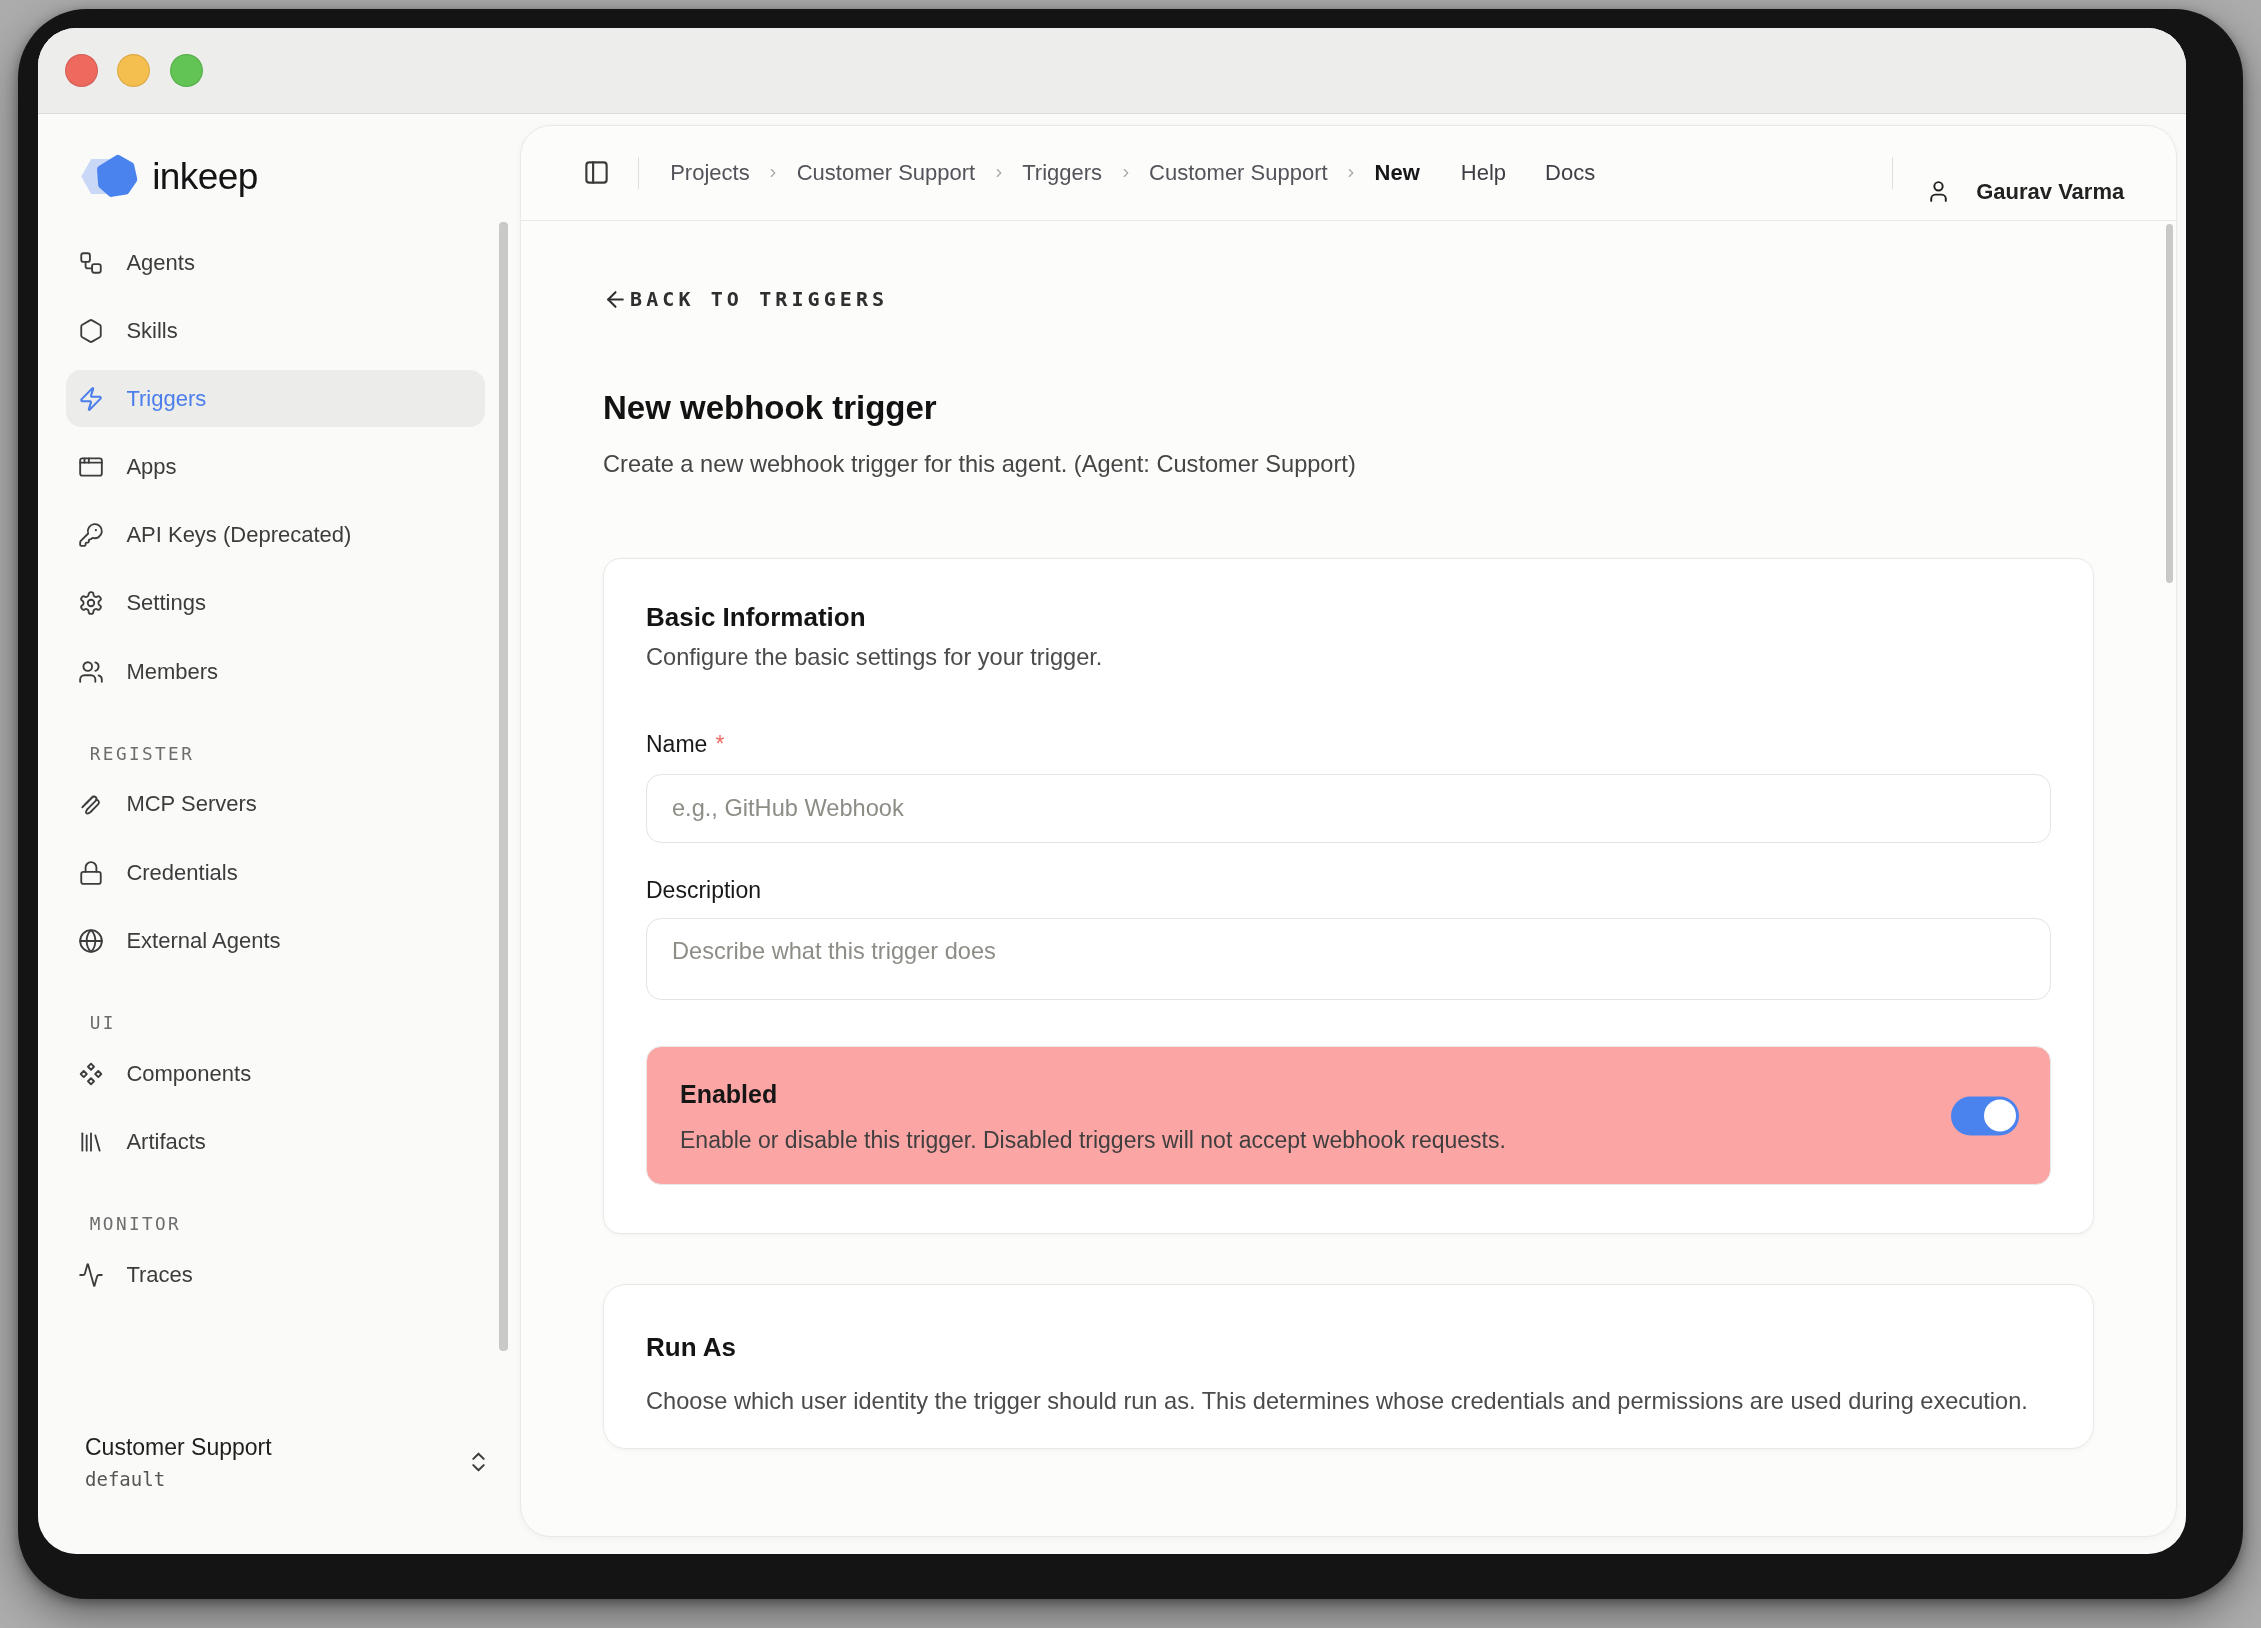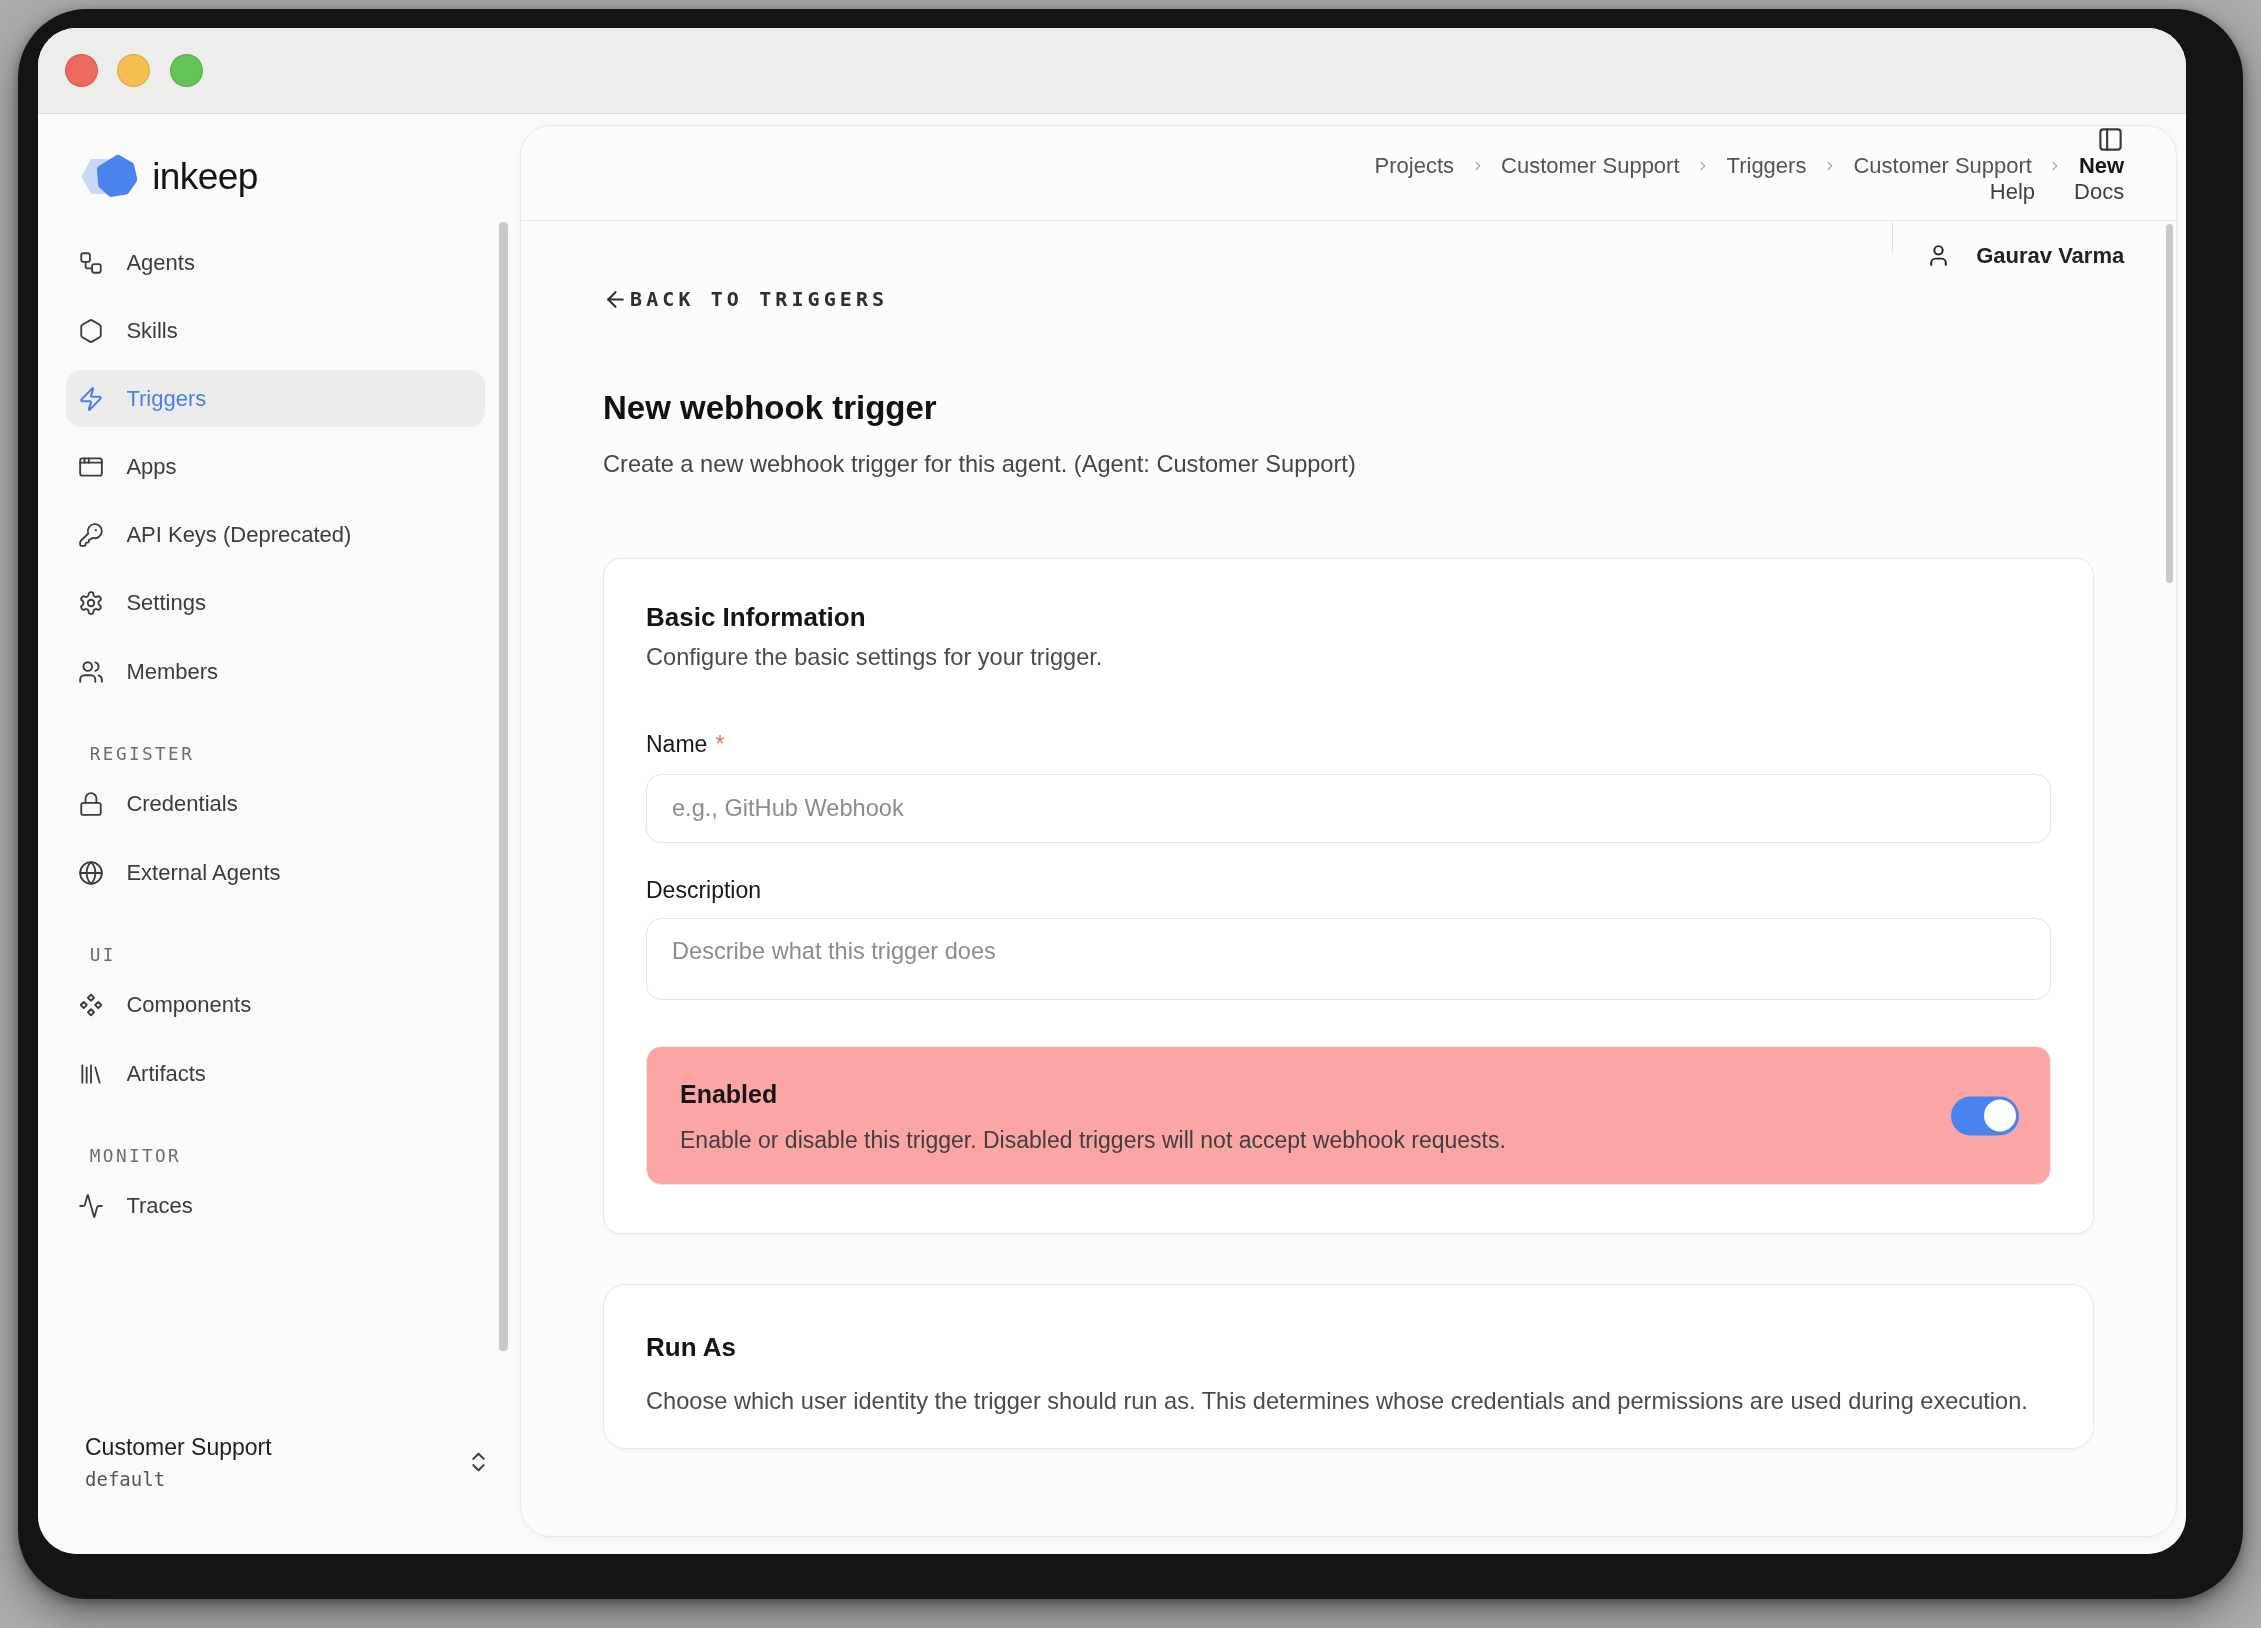--- a/index.html
+++ b/index.html
@@ -49,22 +49,22 @@
                      font-family:"DejaVu Sans Mono","Liberation Mono",monospace; }
   .project-chevrons { position:absolute; right:0px; top:50%; transform:translateY(-50%); color:#3f3f3f; }
 
   .sb-scrollbar { position:absolute; top:108px; right:12.4px; width:8.2px; height:1129px;
                   background:#c9c9c7; border-radius:4.1px; }
 
   
   .main-panel { position:relative; flex:1; margin:10.6px 8.8px 16.5px 0;
                 background:#fcfcfb; border:1.2px solid #e9e9e7; border-radius:31px;
                 box-shadow:0 1.2px 5.9px rgba(0,0,0,.04); overflow:hidden; }
-  .panel-header { height:95px; border-bottom:1.2px solid #e9e9e7; display:flex; align-items:flex-end;
-                  padding:0 52px 0 62px;flex-direction:column; }
+  .panel-header { height:95px; border-bottom:1.2px solid #e9e9e7; display:flex; align-items:center;
+                  padding:0 52px 0 62px; }
   .hdr-icon-btn { display:flex; align-items:center; color:#3a3a3a; cursor:pointer; }
   .hdr-divider { width:1.2px; height:32px; background:#dfdfdd; margin:0 31px 0 28px; }
   .breadcrumb { display:flex; align-items:center; gap:16.5px; font-size:22px; color:#53535a; }
   .crumb { cursor:pointer; white-space:nowrap; }
   .crumb.current { color:#17171a; font-weight:600; cursor:default; }
   .crumb-sep { color:#a6a6a6; display:flex; align-items:center; }
   .hdr-links { display:flex; gap:39px; margin-left:41px; font-size:22px; color:#3e3e44; }
   .hdr-link { cursor:pointer; white-space:nowrap; }
   .hdr-right { margin-left:auto; display:flex; align-items:center; }
   .hdr-divider2 { width:1.2px; height:32px; background:#dfdfdd; margin-right:33px; }
@@ -210,20 +210,30 @@
               </span>
             <span class="nav-label">Members</span>
           </div>
         </div>
 
         <div class="group-label">REGISTER</div>
         <div class="nav sub">
           <div class="nav-item">
             <span>
               <svg width="26" height="26" viewBox="0 0 24 24" fill="none" stroke="currentColor" stroke-width="1.7" stroke-linecap="round" stroke-linejoin="round">
+                <path d="M4 15 L13.5 5.5a2.3 2.3 0 0 1 3.2 3.2L8.5 17"></path>
+                <path d="M6.8 12.2 L14 5"></path>
+                <path d="M8.5 17l-1 1.8a1.4 1.4 0 0 0 1.9 1.9l2-1.1 7.3-7.4a2.3 2.3 0 0 0-2-3.9"></path>
+              </svg>
+              </span>
+            <span class="nav-label">MCP Servers</span>
+          </div>
+          <div class="nav-item">
+            <span>
+              <svg width="26" height="26" viewBox="0 0 24 24" fill="none" stroke="currentColor" stroke-width="1.7" stroke-linecap="round" stroke-linejoin="round">
                 <rect x="3" y="11" width="18" height="11" rx="2"></rect>
                   <path d="M7 11V7a5 5 0 0 1 10 0v4"></path>
               </svg>
               </span>
             <span class="nav-label">Credentials</span>
           </div>
           <div class="nav-item">
             <span>
               <svg width="26" height="26" viewBox="0 0 24 24" fill="none" stroke="currentColor" stroke-width="1.7" stroke-linecap="round" stroke-linejoin="round">
                 <circle cx="12" cy="12" r="10"></circle>

